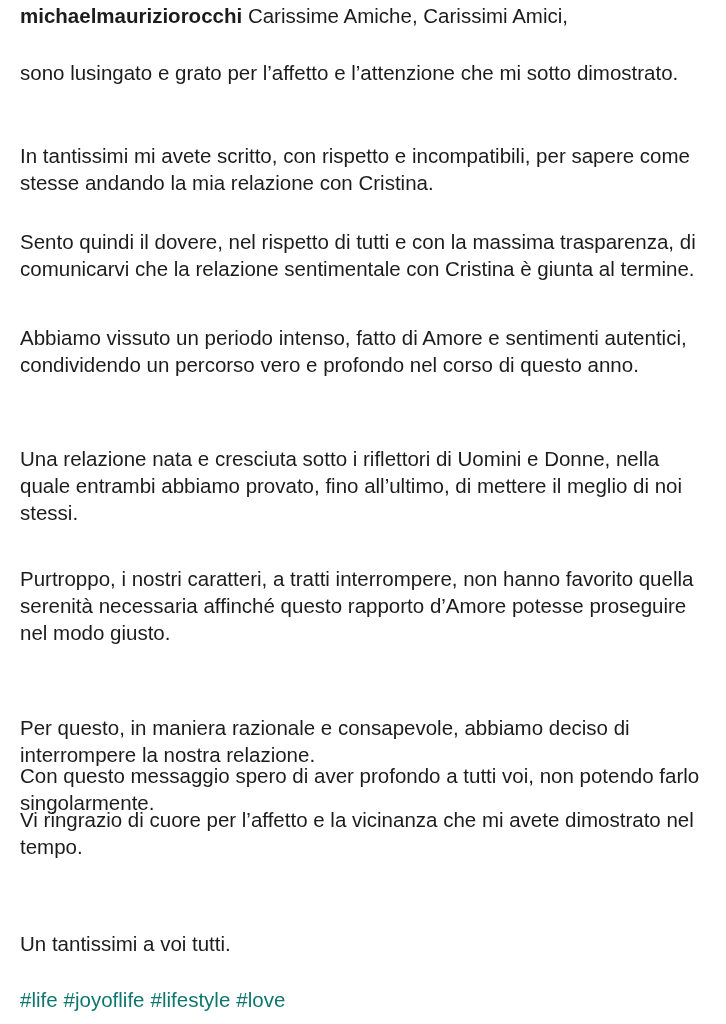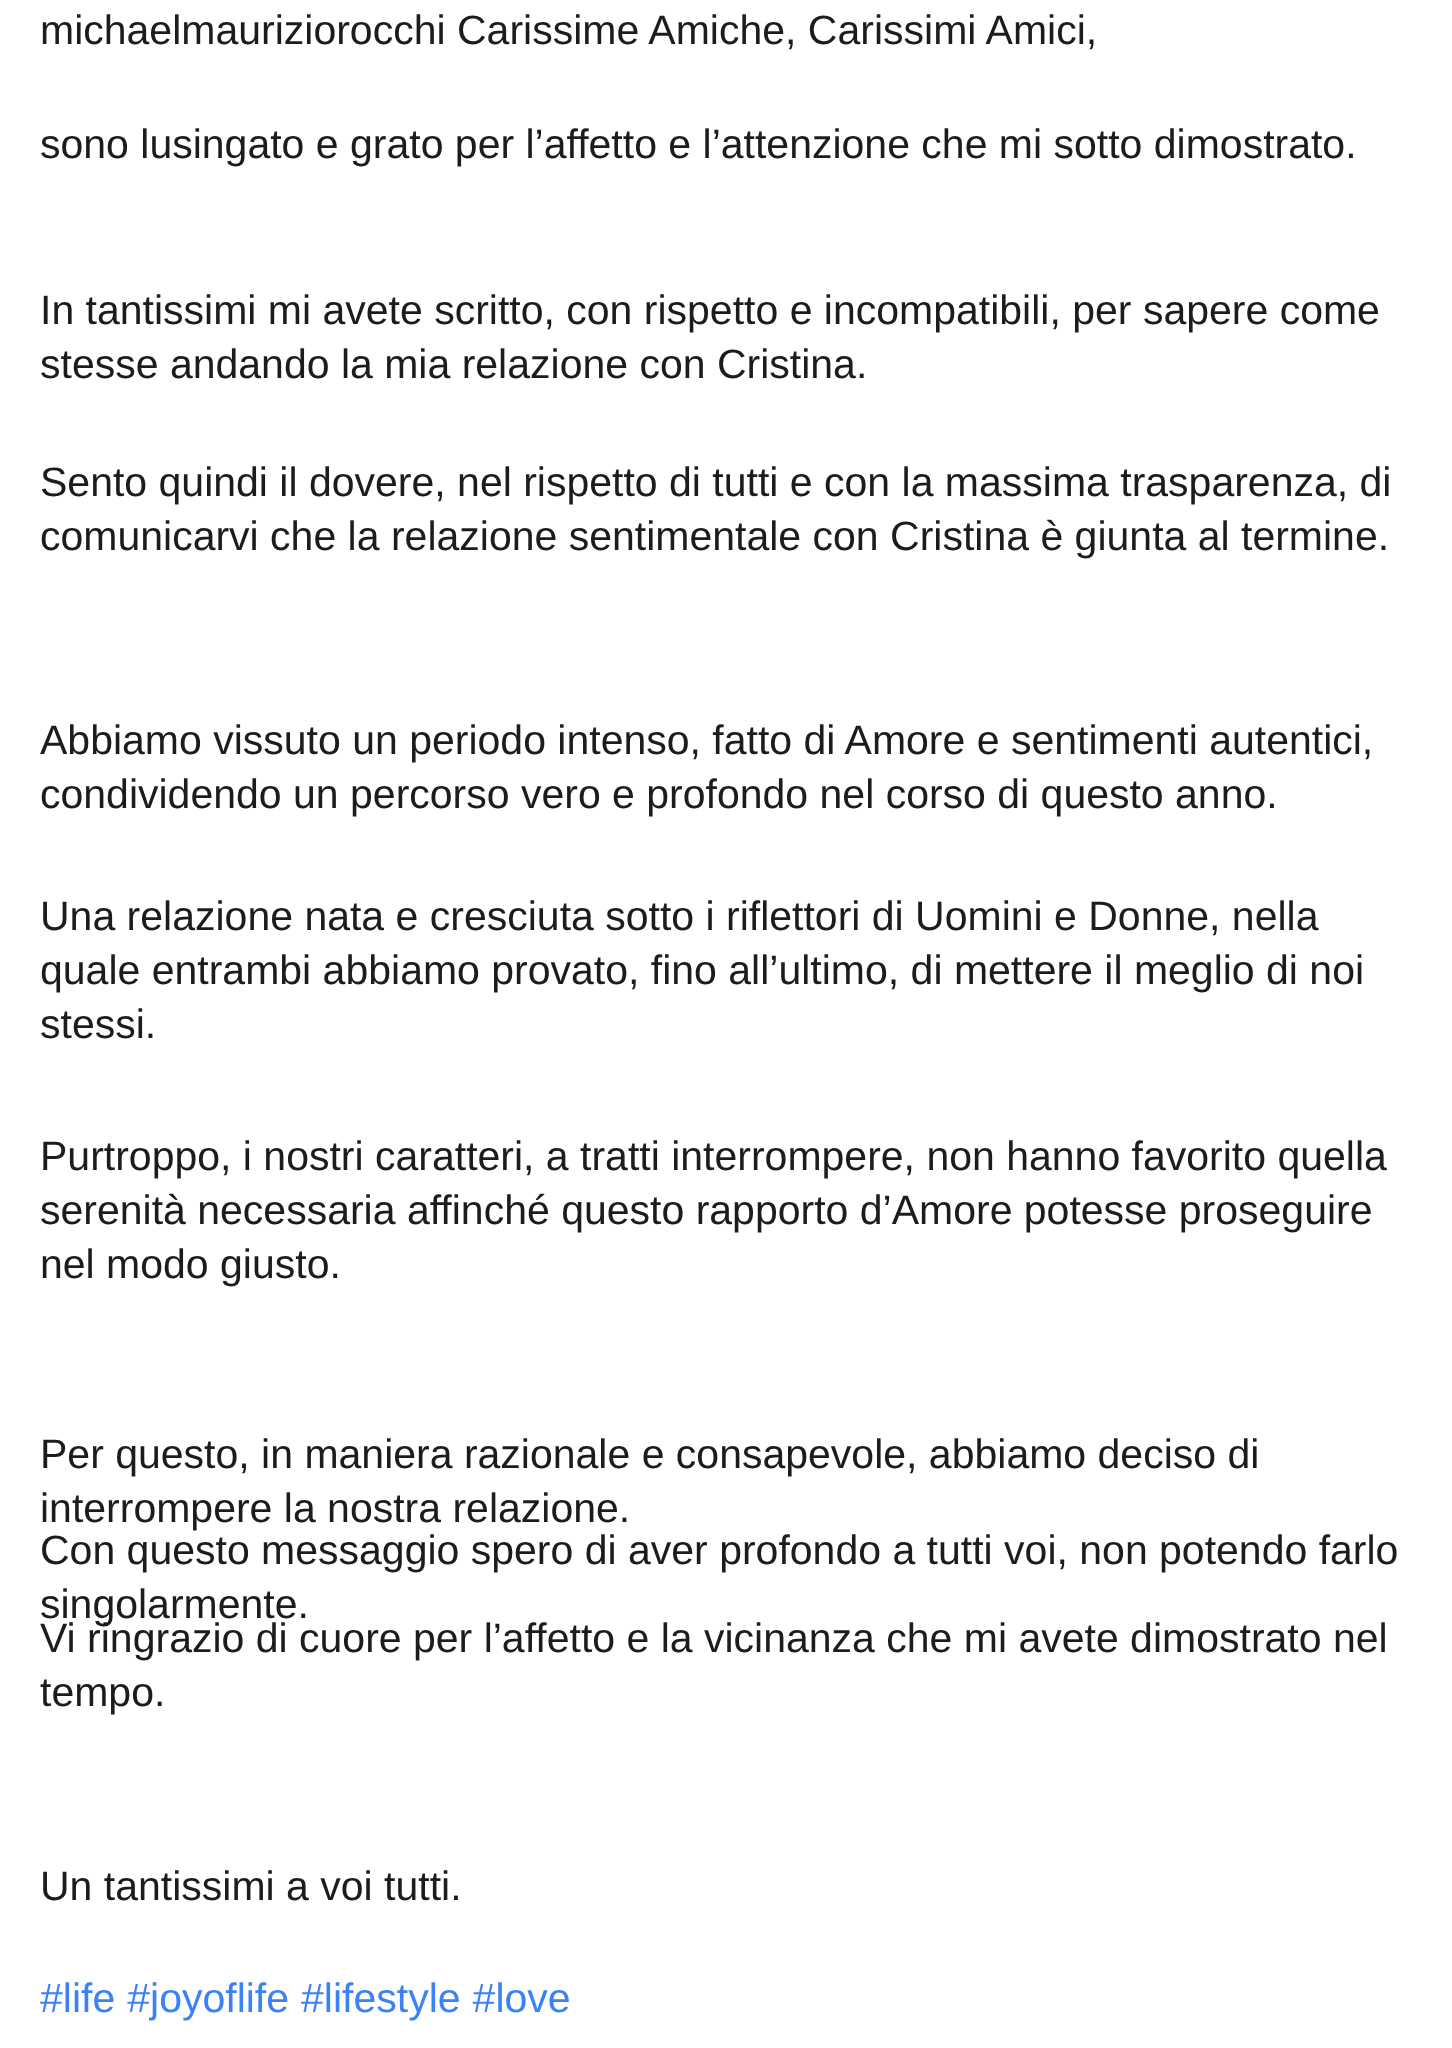--- a/index.html
+++ b/index.html
@@ -1,34 +1,34 @@
 <!DOCTYPE html>
 <html><head>
 <meta charset="utf-8">
 <style>
   html, body { margin: 0; padding: 0; background: #ffffff; }
   body { width: 726px; height: 1024px; overflow: hidden; font-family: "Liberation Sans", sans-serif; color: #1c1c1c; }
   .caption { position: relative; padding: 0 22px; font-size: 20.5px; line-height: 27px; }
   .para { position: absolute; left: 20px; right: 16px; margin: 0; }
-  .user { font-weight: normal; }
-  .hashtags { color: #3b82f6; }
+  .user { font-weight: bold; }
+  .hashtags { color: #0f766e; }
   .hashtag { margin-right: 6px; }
 </style>
 </head>
 <body>
 
 <div class="caption">
   <p class="para" style="top:2px">
     <span class="user">michaelmauriziorocchi</span>
     <span>Carissime Amiche, Carissimi Amici,</span>
   </p>
   <p class="para" style="top:59px">sono lusingato e grato per l’affetto e l’attenzione che mi sotto dimostrato.</p>
   <p class="para" style="top:142px">In tantissimi mi avete scritto, con rispetto e incompatibili, per sapere come stesse andando la mia relazione con Cristina.</p>
   <p class="para" style="top:228px">Sento quindi il dovere, nel rispetto di tutti e con la massima trasparenza, di comunicarvi che la relazione sentimentale con Cristina è giunta al termine.</p>
-  <p class="para" style="top:357px">Abbiamo vissuto un periodo intenso, fatto di Amore e sentimenti autentici, condividendo un percorso vero e profondo nel corso di questo anno.</p>
+  <p class="para" style="top:324px">Abbiamo vissuto un periodo intenso, fatto di Amore e sentimenti autentici, condividendo un percorso vero e profondo nel corso di questo anno.</p>
   <p class="para" style="top:445px">Una relazione nata e cresciuta sotto i riflettori di Uomini e Donne, nella quale entrambi abbiamo provato, fino all’ultimo, di mettere il meglio di noi stessi.</p>
   <p class="para" style="top:565px">Purtroppo, i nostri caratteri, a tratti interrompere, non hanno favorito quella serenità necessaria affinché questo rapporto d’Amore potesse proseguire nel modo giusto.</p>
   <p class="para" style="top:714px">Per questo, in maniera razionale e consapevole, abbiamo deciso di interrompere la nostra relazione.</p>
   <p class="para" style="top:762px">Con questo messaggio spero di aver profondo a tutti voi, non potendo farlo singolarmente.</p>
   <p class="para" style="top:806px">Vi ringrazio di cuore per l’affetto e la vicinanza che mi avete dimostrato nel tempo.</p>
   <p class="para" style="top:930px">Un tantissimi a voi tutti.</p>
   <p class="para hashtags" style="top:986px">
     <span class="hashtag">#life</span><span class="hashtag">#joyoflife</span><span class="hashtag">#lifestyle</span><span class="hashtag">#love</span>
   </p>
 </div>

